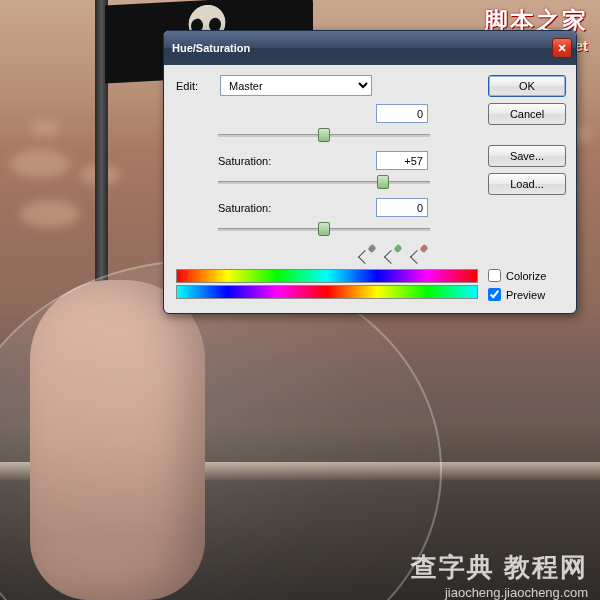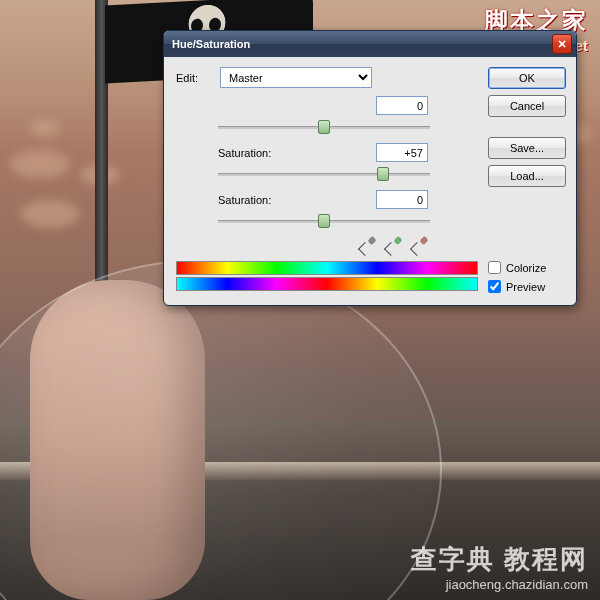--- a/index.html
+++ b/index.html
@@ -29,28 +29,28 @@
     background:linear-gradient(to right,#2a2a2a,#555,#2a2a2a);}
   .glass{position:absolute;left:-48px;top:260px;width:490px;height:420px;border-radius:50%;
     border:2px solid rgba(255,255,255,.28);
     background:radial-gradient(circle at 35% 30%, rgba(255,255,255,.14), rgba(255,255,255,.04) 55%, rgba(0,0,0,0));}
   .bear{position:absolute;left:30px;top:280px;width:175px;height:320px;border-radius:80px 80px 60px 60px;
     background:linear-gradient(to bottom,#dcb29f,#c49985 50%,#a88272 80%);
     box-shadow:inset -20px 0 40px rgba(0,0,0,.25);}
   .wm-top{position:absolute;top:5px;right:12px;color:#fff;font-weight:bold;font-family:"SimHei",sans-serif;text-align:right;}
   .wm-top .cn{font-size:24px;letter-spacing:2px;text-shadow:0 0 2px #b00,1px 1px 0 #800;}
   .wm-top .url{font-size:15px;color:#ffd;text-shadow:1px 1px 0 #a00;}
-  .wm-bot{position:absolute;bottom:8px;right:12px;color:rgba(255,255,255,.78);text-align:right;font-family:"SimSun",serif;}
+  .wm-bot{position:absolute;bottom:0;right:12px;color:rgba(255,255,255,.78);text-align:right;font-family:"SimSun",serif;}
   .wm-bot .cn{font-size:26px;font-weight:bold;letter-spacing:2px;}
   .wm-bot .en{font-size:13px;}
 
   
   .dlg{position:absolute;left:163px;top:30px;width:414px;background:#e8e8e8;
     border:1px solid #1b2d47;border-radius:6px;box-shadow:2px 3px 10px rgba(0,0,0,.45);}
-  .titlebar{height:26px;background:linear-gradient(to bottom,#5a6e8c 0%,#3b4d68 48%,#2a3a52 52%,#2f4058 100%);
+  .titlebar{height:34px;background:linear-gradient(to bottom,#5a6e8c 0%,#3b4d68 48%,#2a3a52 52%,#2f4058 100%);
     border-radius:5px 5px 0 0;display:flex;align-items:center;padding:0 4px 0 8px;}
   .titlebar span{color:#fff;font-weight:bold;font-size:11px;}
   .closebtn{margin-left:auto;width:20px;height:20px;border-radius:3px;
     background:linear-gradient(to bottom,#ef6b55 0%,#d73a20 50%,#c42c14 100%);
     border:1px solid #7a1c0c;display:flex;align-items:center;justify-content:center;color:#fff;font-weight:bold;cursor:pointer;}
   .body{display:flex;padding:10px 10px 12px 12px;gap:10px;}
   .left{flex:1;}
   .right{width:78px;display:flex;flex-direction:column;gap:6px;align-items:stretch;}
   .btn{background:linear-gradient(to bottom,#fdfdfd,#eaeaea 48%,#ddd 52%,#e6e6e6);
     border:1px solid #707070;border-radius:3px;height:22px;font-size:11px;cursor:pointer;}
@@ -97,21 +97,21 @@
 </div>
 <div class="bear"></div>
 <div class="glass"></div>
 
 <div class="wm-top">
   <div class="cn">脚本之家</div>
   <div class="url">www.jb51.net</div>
 </div>
 <div class="wm-bot">
   <div class="cn">查字典 教程网</div>
-  <div class="en">jiaocheng.chazidian.com</div>
+  <div class="en">jiaocheng.jiaocheng.com</div>
 </div>
 
 <div class="dlg">
   <div class="titlebar">
     <span>Hue/Saturation</span>
     <div class="closebtn">
       <span>✕</span>
     </div>
   </div>
   <div class="body">

